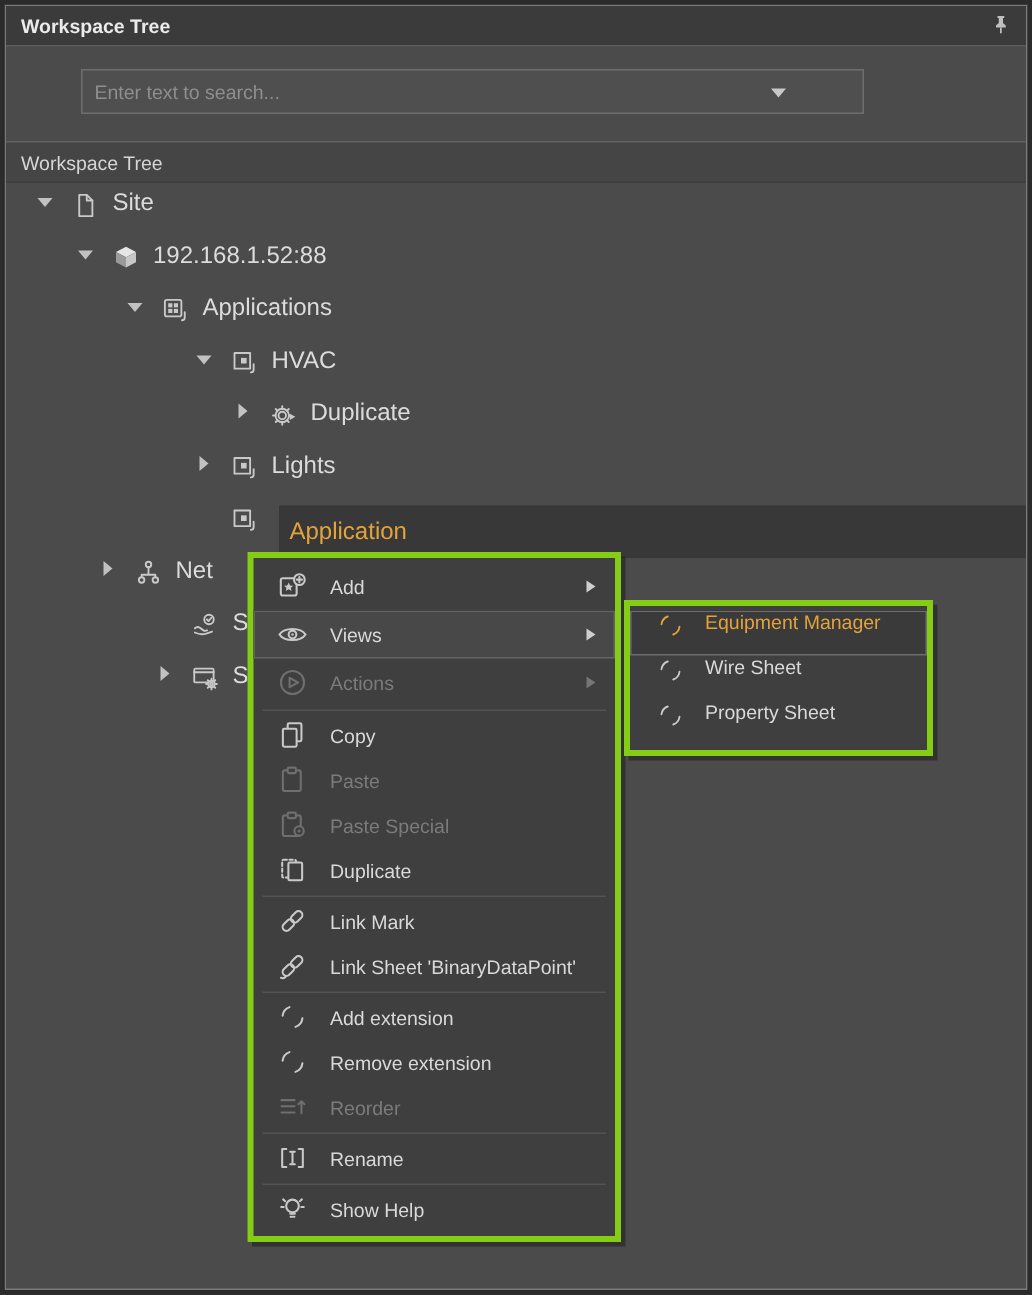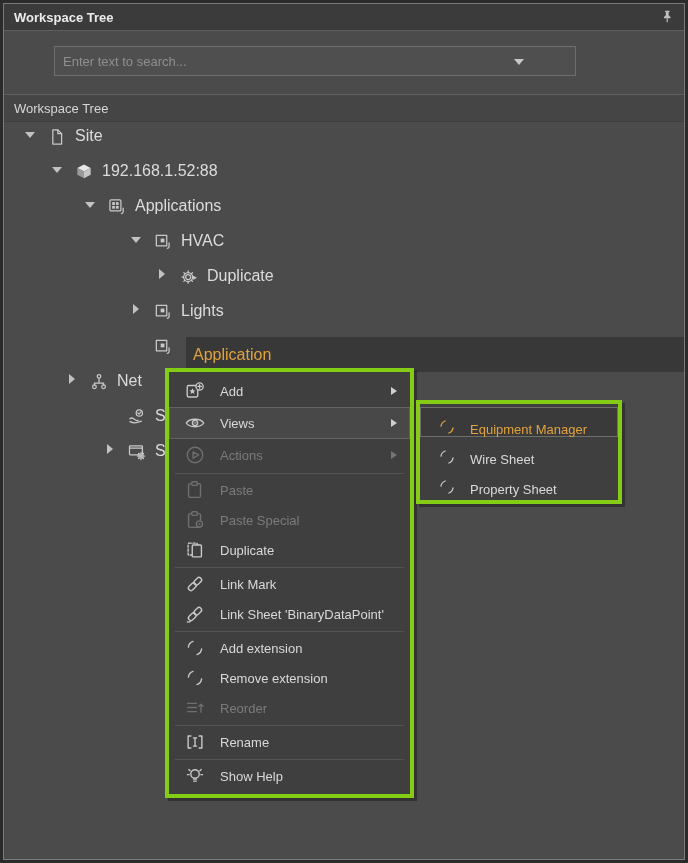--- a/index.html
+++ b/index.html
@@ -50,21 +50,21 @@
   .mi.h32{height:32px;}
   .micon{width:22px;height:22px;margin-right:14px;flex:none;color:#c9c9c9;}
   .micon svg{display:block;width:22px;height:22px;stroke:currentColor;fill:none;stroke-width:1.5;stroke-linecap:round;stroke-linejoin:round;}
   .mi.disabled{color:#7b7b7b;}
   .mi.disabled .micon{color:#6f6f6f;}
   .mi.hl{background:#484848;box-shadow:inset 0 0 0 1px #636363;}
   .marrow{position:absolute;right:13px;top:50%;transform:translateY(-50%);width:0;height:0;
        border-top:4.5px solid transparent;border-bottom:4.5px solid transparent;border-left:6px solid #cfcfcf;}
   .mi.disabled .marrow{border-left-color:#757575;}
   .msep{height:1px;background:#535353;margin:1.5px 6px;}
-  .smi{height:30px;display:flex;align-items:flex-end;padding:0 8px 0 17px;font-size:13px;color:#d9d9d9;cursor:default;}
+  .smi{height:30px;display:flex;align-items:flex-start;padding:0 8px 0 17px;font-size:13px;color:#d9d9d9;cursor:default;}
   .smi .micon{width:20px;height:20px;margin-right:13px;}
   .smi .micon svg{width:20px;height:20px;}
   .smi.hl{background:#3a3a3a;box-shadow:inset 0 0 0 1px #6e6e6e;color:#e2a33c;}
   .smi.hl .micon{color:#e2a33c;}
 </style>
 </head>
 <body>
 
 <div class="screen">
 
@@ -251,20 +251,29 @@
           <circle cx="12" cy="12" r="8.4"></circle>
           <path d="M9.9 8.6 16 12l-6.1 3.4Z"></path>
         </svg>
       </span>
       <span>Actions</span>
       <span class="marrow"></span>
     </div>
 
     <div class="msep"></div>
 
+    <div class="mi">
+      <span class="micon">
+        <svg viewBox="0 0 24 24">
+          <rect x="8.5" y="3.5" width="10" height="13" rx="1"></rect>
+          <rect x="5" y="7.5" width="10" height="13" rx="1" fill="#3f3f3f"></rect>
+        </svg>
+      </span>
+      <span>Copy</span>
+    </div>
 
     <div class="mi disabled">
       <span class="micon">
         <svg viewBox="0 0 24 24">
           <rect x="5" y="5" width="13" height="15" rx="1.5"></rect>
           <rect x="8.5" y="3" width="6" height="4" rx="1" fill="#3f3f3f"></rect>
         </svg>
       </span>
       <span>Paste</span>
     </div>

